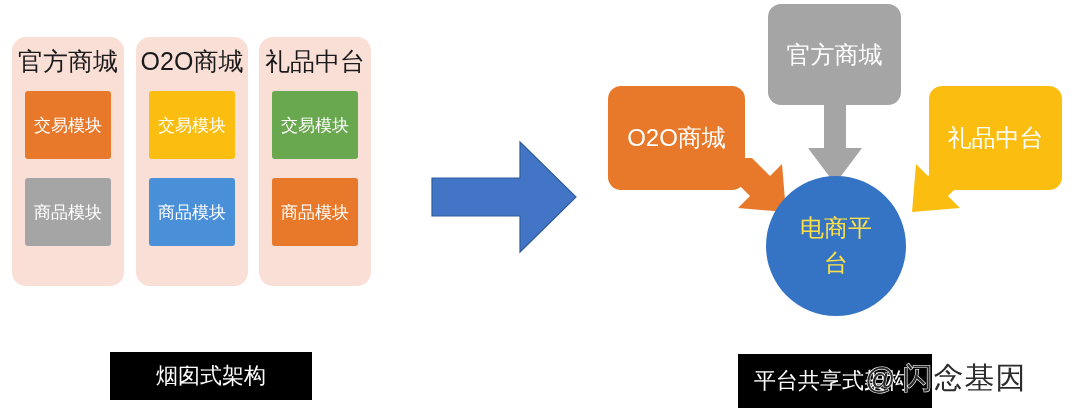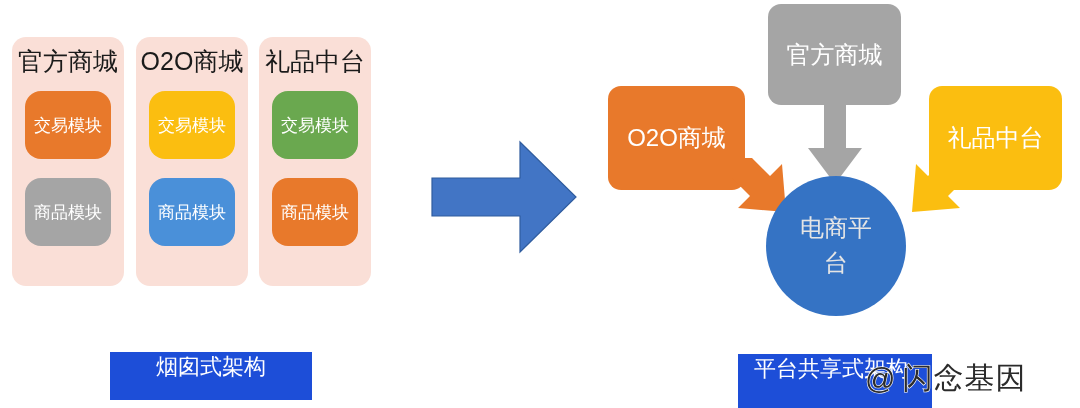--- a/index.html
+++ b/index.html
@@ -25,21 +25,21 @@
   .silo-title {
     font-size:25px;
     color:#1a1a1a;
     line-height:1.25;
     letter-spacing:0px;
     white-space:nowrap;
   }
   .module {
     width:86px;
     height:68px;
-    border-radius:16px;
+    border-radius:3px;
     display:flex;
     align-items:center;
     justify-content:center;
     font-size:17px;
     color:#FFFFFF;
     white-space:nowrap;
   }
   .m-gap { margin-top:19px; }
   .m-first { margin-top:14px; }
 
@@ -54,36 +54,37 @@
     align-items:center;
     justify-content:center;
     color:#FFFFFF;
     font-size:24px;
     white-space:nowrap;
   }
   .circle {
     position:absolute;
     border-radius:50%;
     background:#3573C4;
-    color:#e5e5e5;
+    color:#fde047;
     display:flex;
     align-items:center;
     justify-content:center;
     text-align:center;
     font-size:24px;
     line-height:1.45;
     z-index:3;
   }
   .arrow-svg { position:absolute; z-index:2; }
 
   
   .caption-bar {
     position:absolute;
-    background:#1d4ed8;
-    display:flex;
+    background:#000000;
+    display:flex;
+    align-items:center;
     justify-content:center;
     color:#FFFFFF;
     font-size:22px;
     white-space:nowrap;
   }
 
   
   .watermark {
     position:absolute;
     display:flex;

